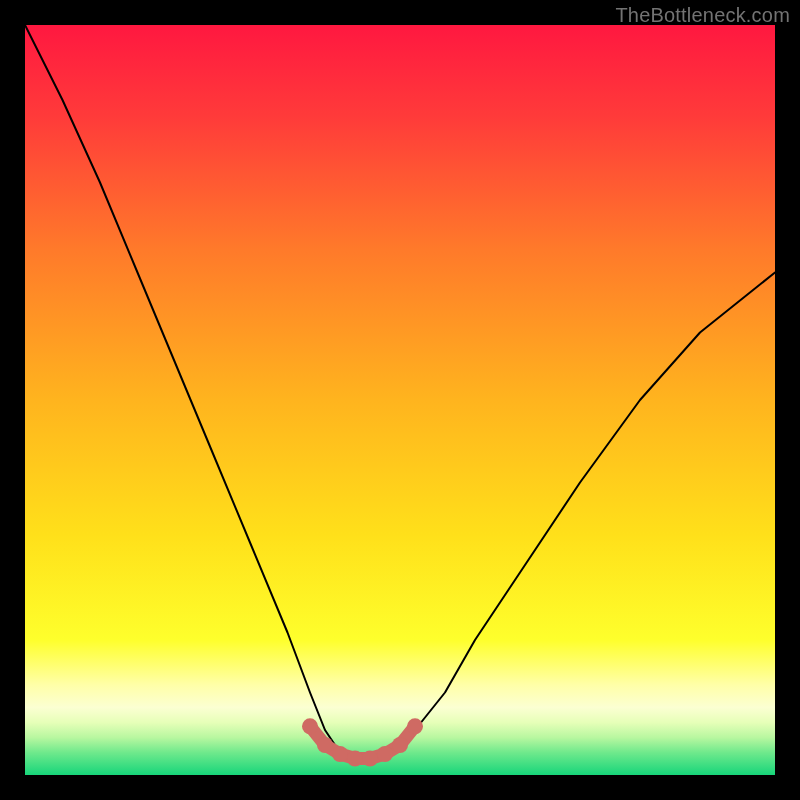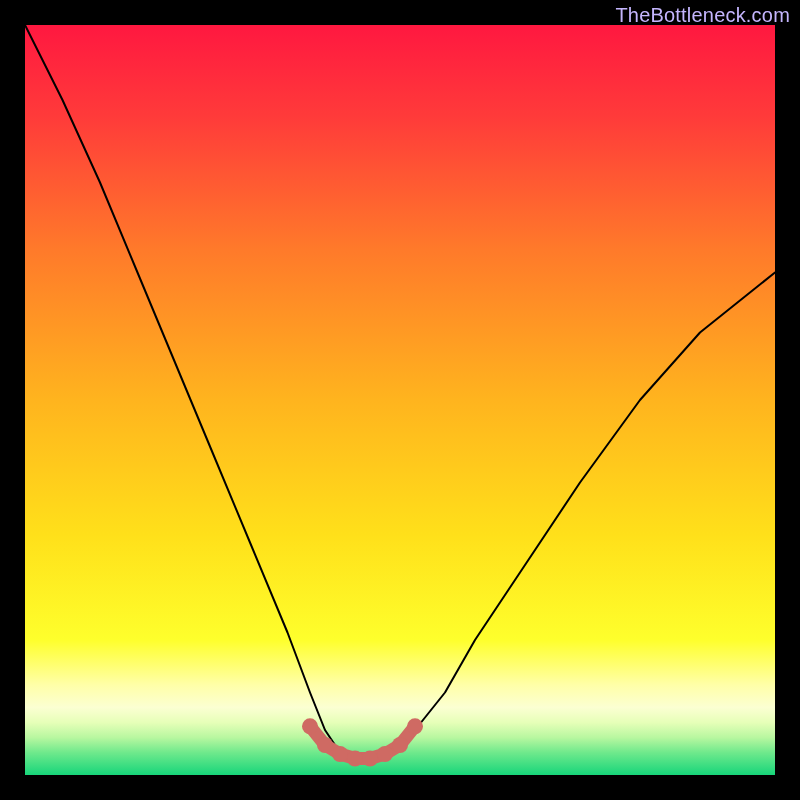--- a/index.html
+++ b/index.html
@@ -22,21 +22,21 @@
     left: 25px;
     top: 25px;
     width: 750px;
     height: 750px;
     overflow: hidden;
   }
   .watermark {
     position: absolute;
     top: 4px;
     right: 10px;
-    color: #c4b5fd;
+    color: #737373;
     font-size: 20px;
     font-weight: 400;
     letter-spacing: 0.2px;
     z-index: 10;
   }
   svg { display: block; }
 </style>
 </head>
 <body>
 

